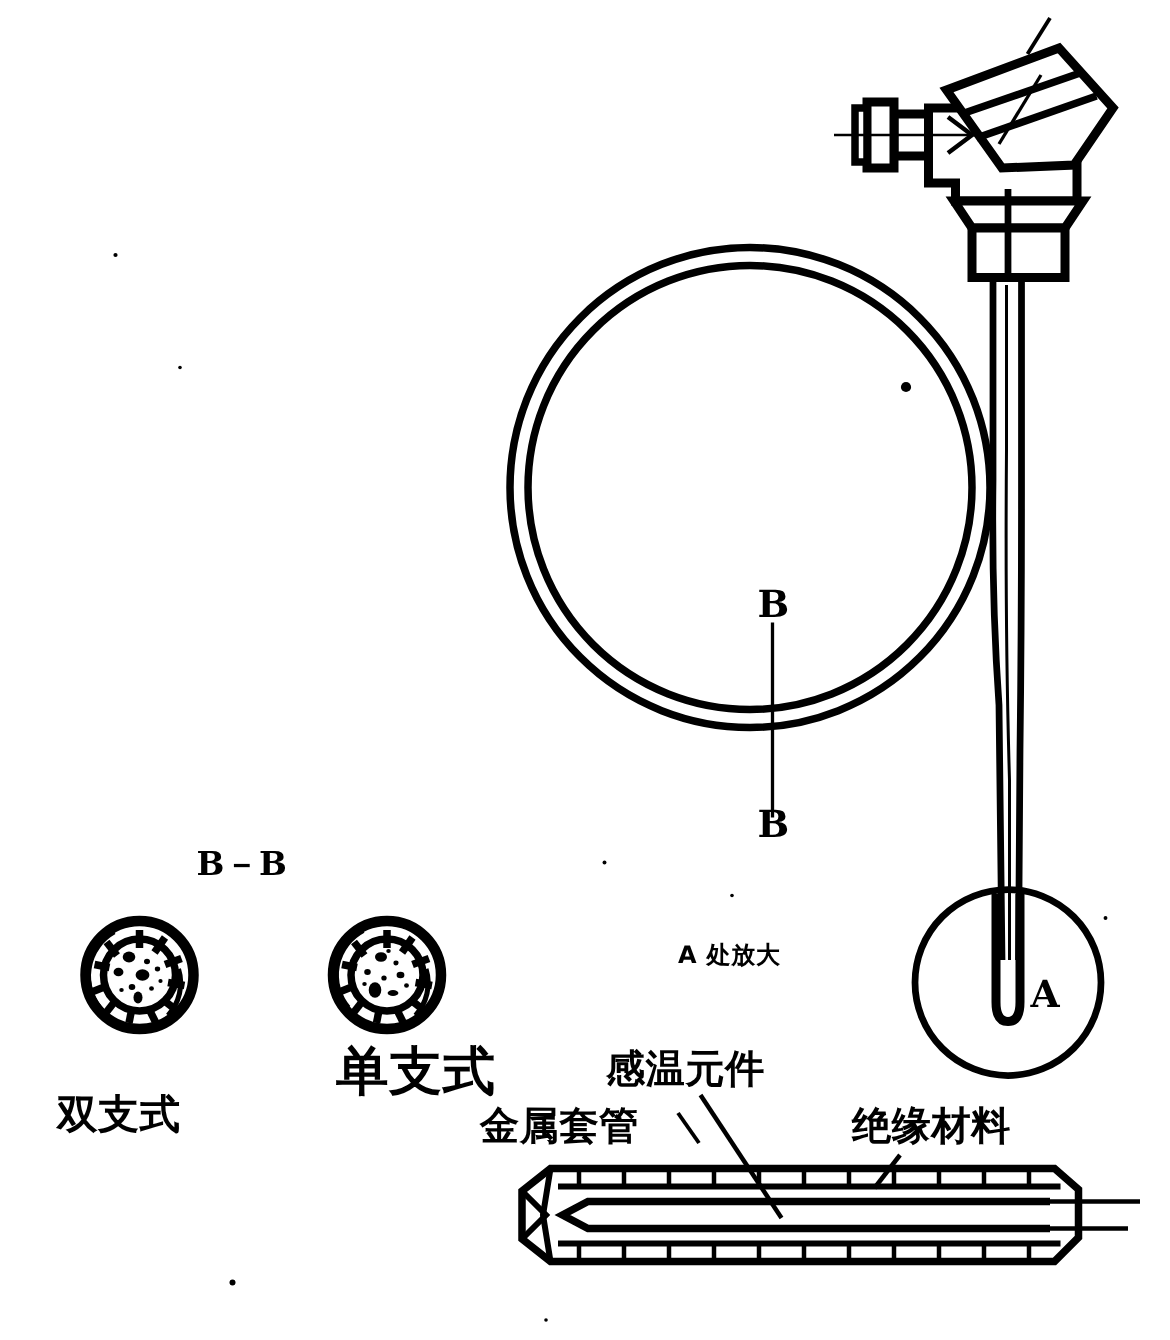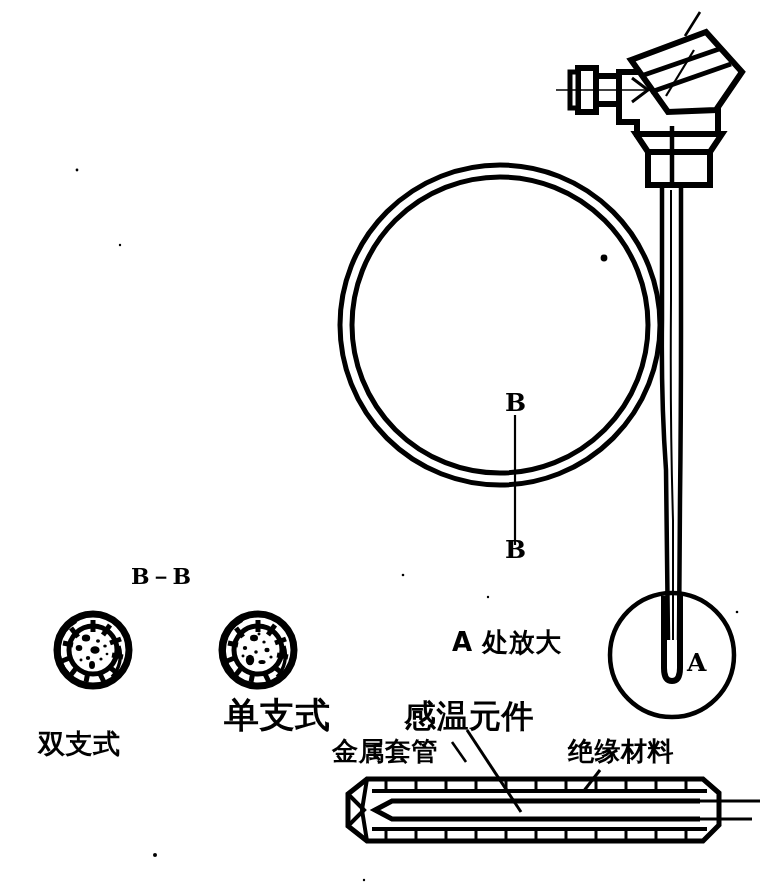--- a/index.html
+++ b/index.html
@@ -217,27 +217,27 @@
         <circle cx="488" cy="597" r="1.2" fill="#000"></circle>
       </g>
     </svg>
 
   <div class="lbl lbl-lat" style="left:131px;top:565px;font-size:22px;">B－B</div>
 
   <div class="lbl lbl-lat" style="left:505px;top:390px;font-size:25px;">B</div>
 
   <div class="lbl lbl-lat" style="left:505px;top:537px;font-size:25px;">B</div>
 
-  <div class="lbl lbl-cjk" style="left:452px;top:629px;font-size:26px;">A 处放大</div>
+  <div class="lbl lbl-cjk" style="left:452px;top:629px;font-size:16px;">A 处放大</div>
 
   <div class="lbl lbl-lat" style="left:687px;top:650px;font-size:25px;">A</div>
 
   <div class="lbl lbl-cjk" style="left:38px;top:730px;font-size:27px;">双支式</div>
 
   <div class="lbl lbl-cjk" style="left:224px;top:698px;font-size:35px;">单支式</div>
 
-  <div class="lbl lbl-cjk" style="left:404px;top:700px;font-size:32px;">感温元件</div>
-
-  <div class="lbl lbl-cjk" style="left:332px;top:738px;font-size:26px;">金属套管</div>
+  <div class="lbl lbl-cjk" style="left:404px;top:700px;font-size:26px;">感温元件</div>
+
+  <div class="lbl lbl-cjk" style="left:320px;top:738px;font-size:26px;">金属套管</div>
 
   <div class="lbl lbl-cjk" style="left:568px;top:738px;font-size:26px;">绝缘材料</div>
 
 </div>
 
 </body></html>

